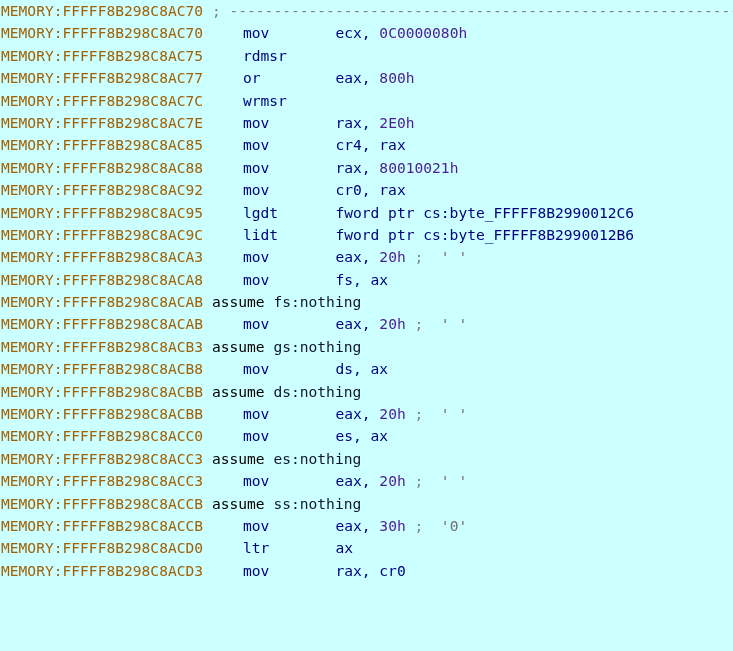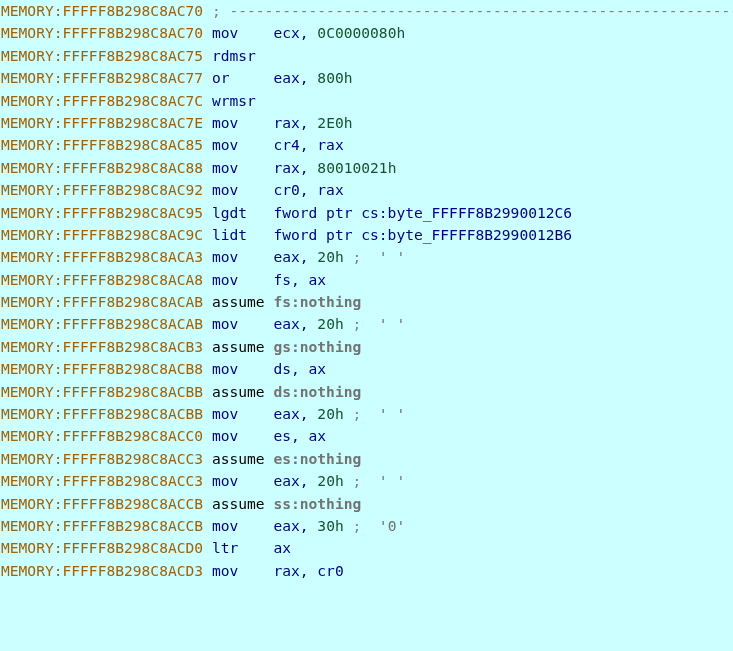--- a/index.html
+++ b/index.html
@@ -25,26 +25,26 @@
   .line {
     height: 22.4px;
     line-height: 22.4px;
     white-space: pre;
     font-size: 14.6px;
     letter-spacing: 0px;
     padding-left: 1px;
     box-sizing: border-box;
   }
   .addr      { color: #a16207; }
-  .mnem      { color: #000080; }
+  .mnem      { color: #000080; margin-left: 31px; }
   .reg       { color: #000080; }
-  .num       { color: #14532d; }
+  .num       { color: #4c1d95; }
   .cmt       { color: #808080; }
   .dirkw     { color: #000000; }
-  .dirval    { color: #737373; font-weight: bold; }
+  .dirval    { color: #0f172a; }
   .charlit   { color: #707070; }
 </style>
 </head>
 <body>
 
 <div id="disasm">
     <div class="line"><span class="addr">MEMORY:FFFFF8B298C8AC70 </span><span class="cmt">; ------------------------------------------------------------------------</span></div>
     <div class="line"><span class="addr">MEMORY:FFFFF8B298C8AC70 </span><span class="mnem">mov</span><span class="mnem">    </span><span class="reg">ecx,</span><span class="reg"> </span><span class="num">0C0000080h</span></div>
     <div class="line"><span class="addr">MEMORY:FFFFF8B298C8AC75 </span><span class="mnem">rdmsr</span></div>
     <div class="line"><span class="addr">MEMORY:FFFFF8B298C8AC77 </span><span class="mnem">or</span><span class="mnem">     </span><span class="reg">eax,</span><span class="reg"> </span><span class="num">800h</span></div>

